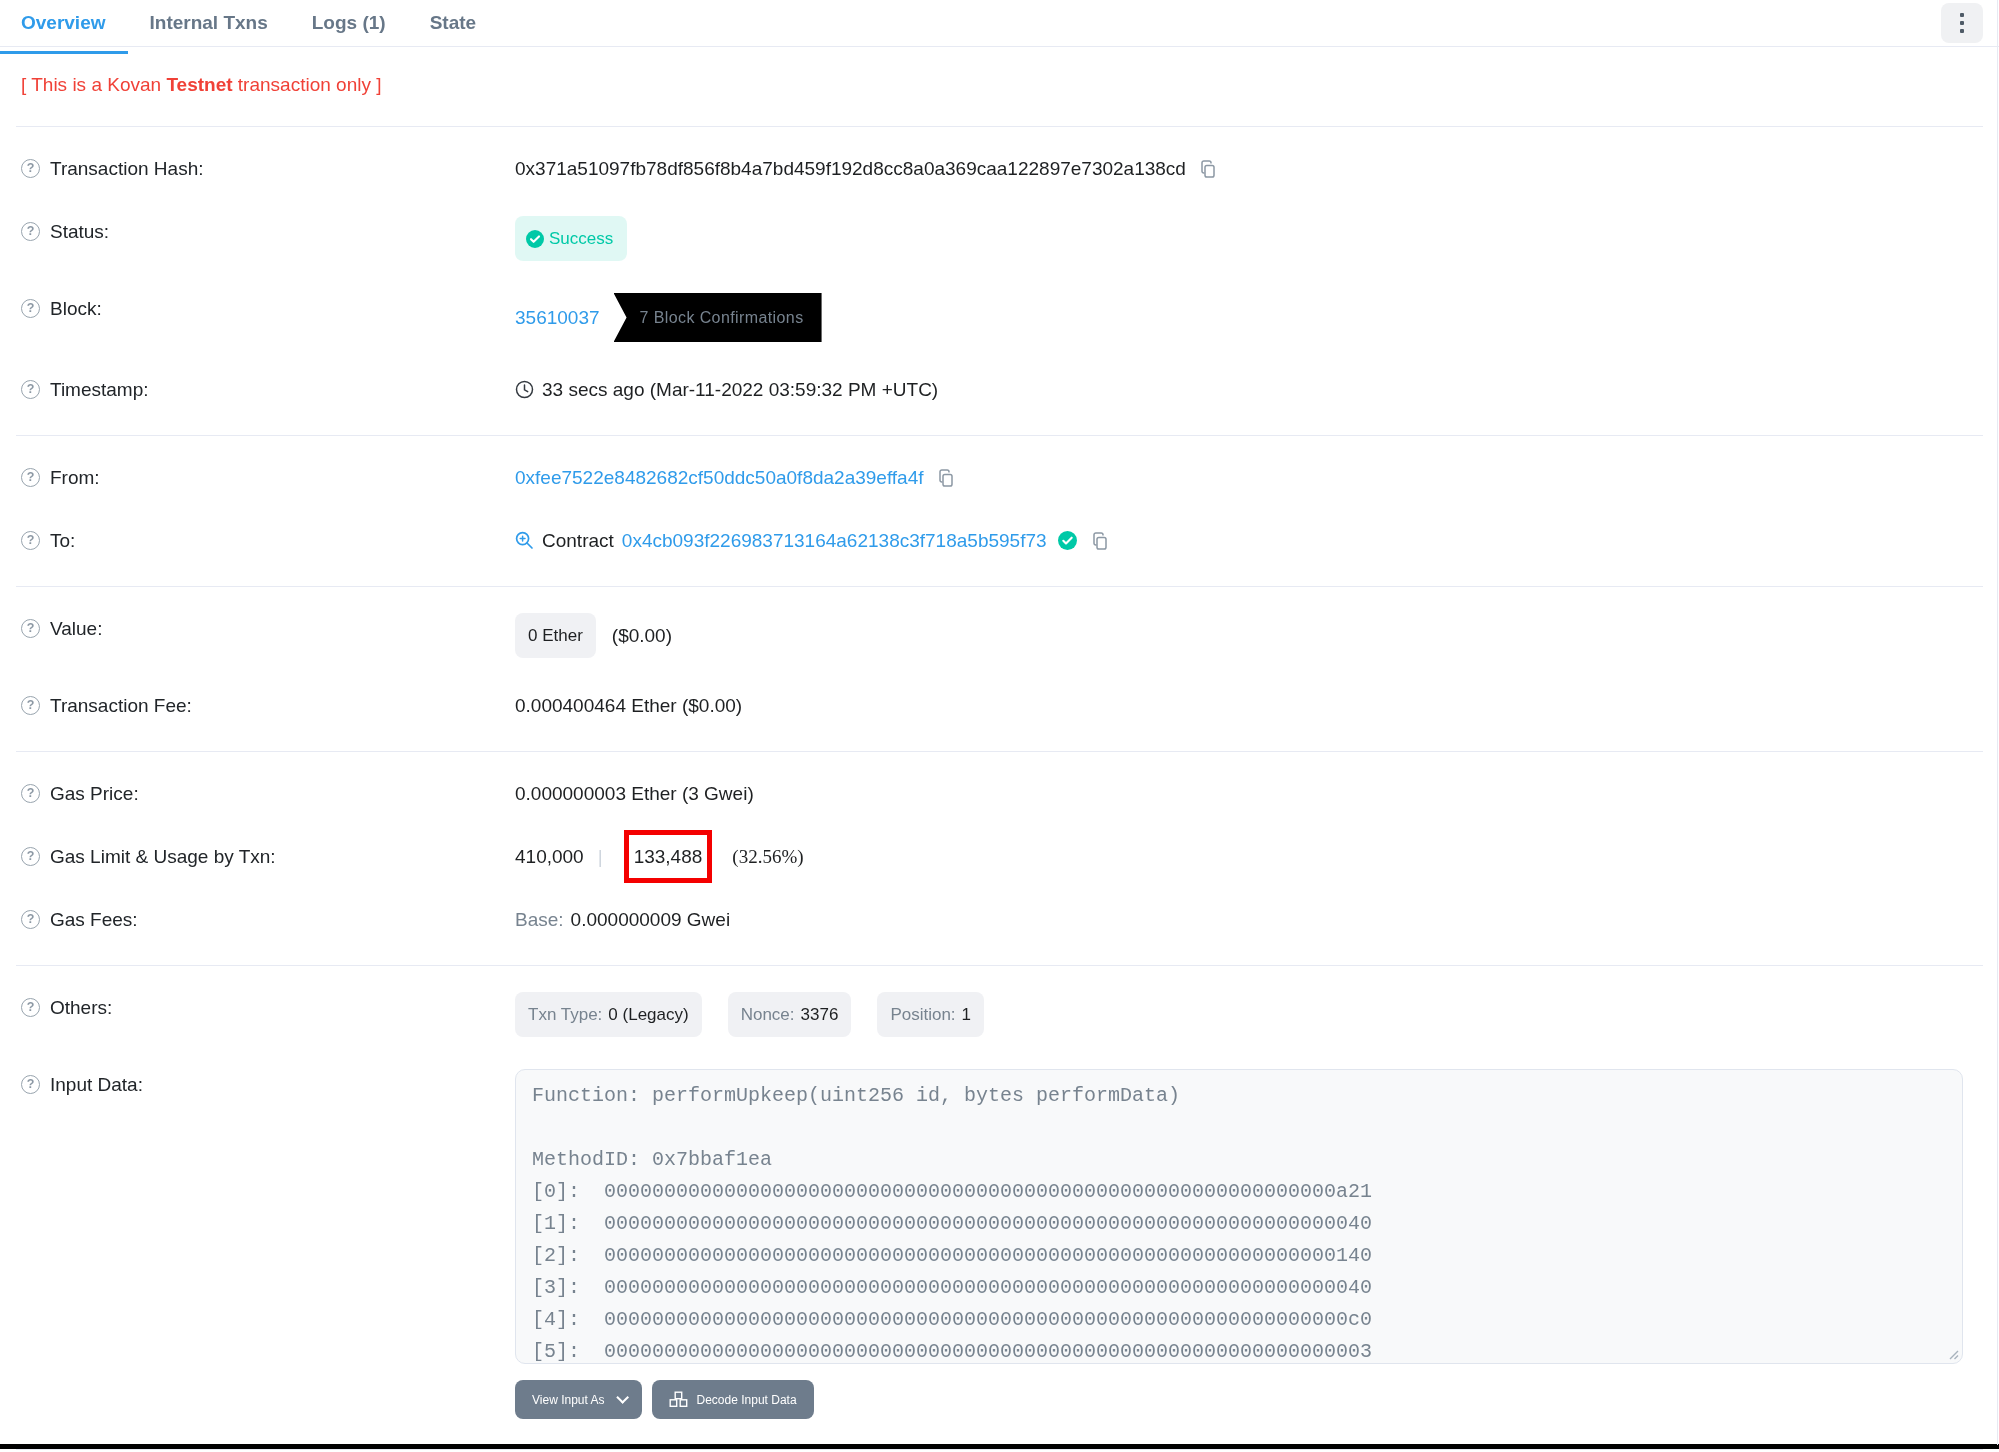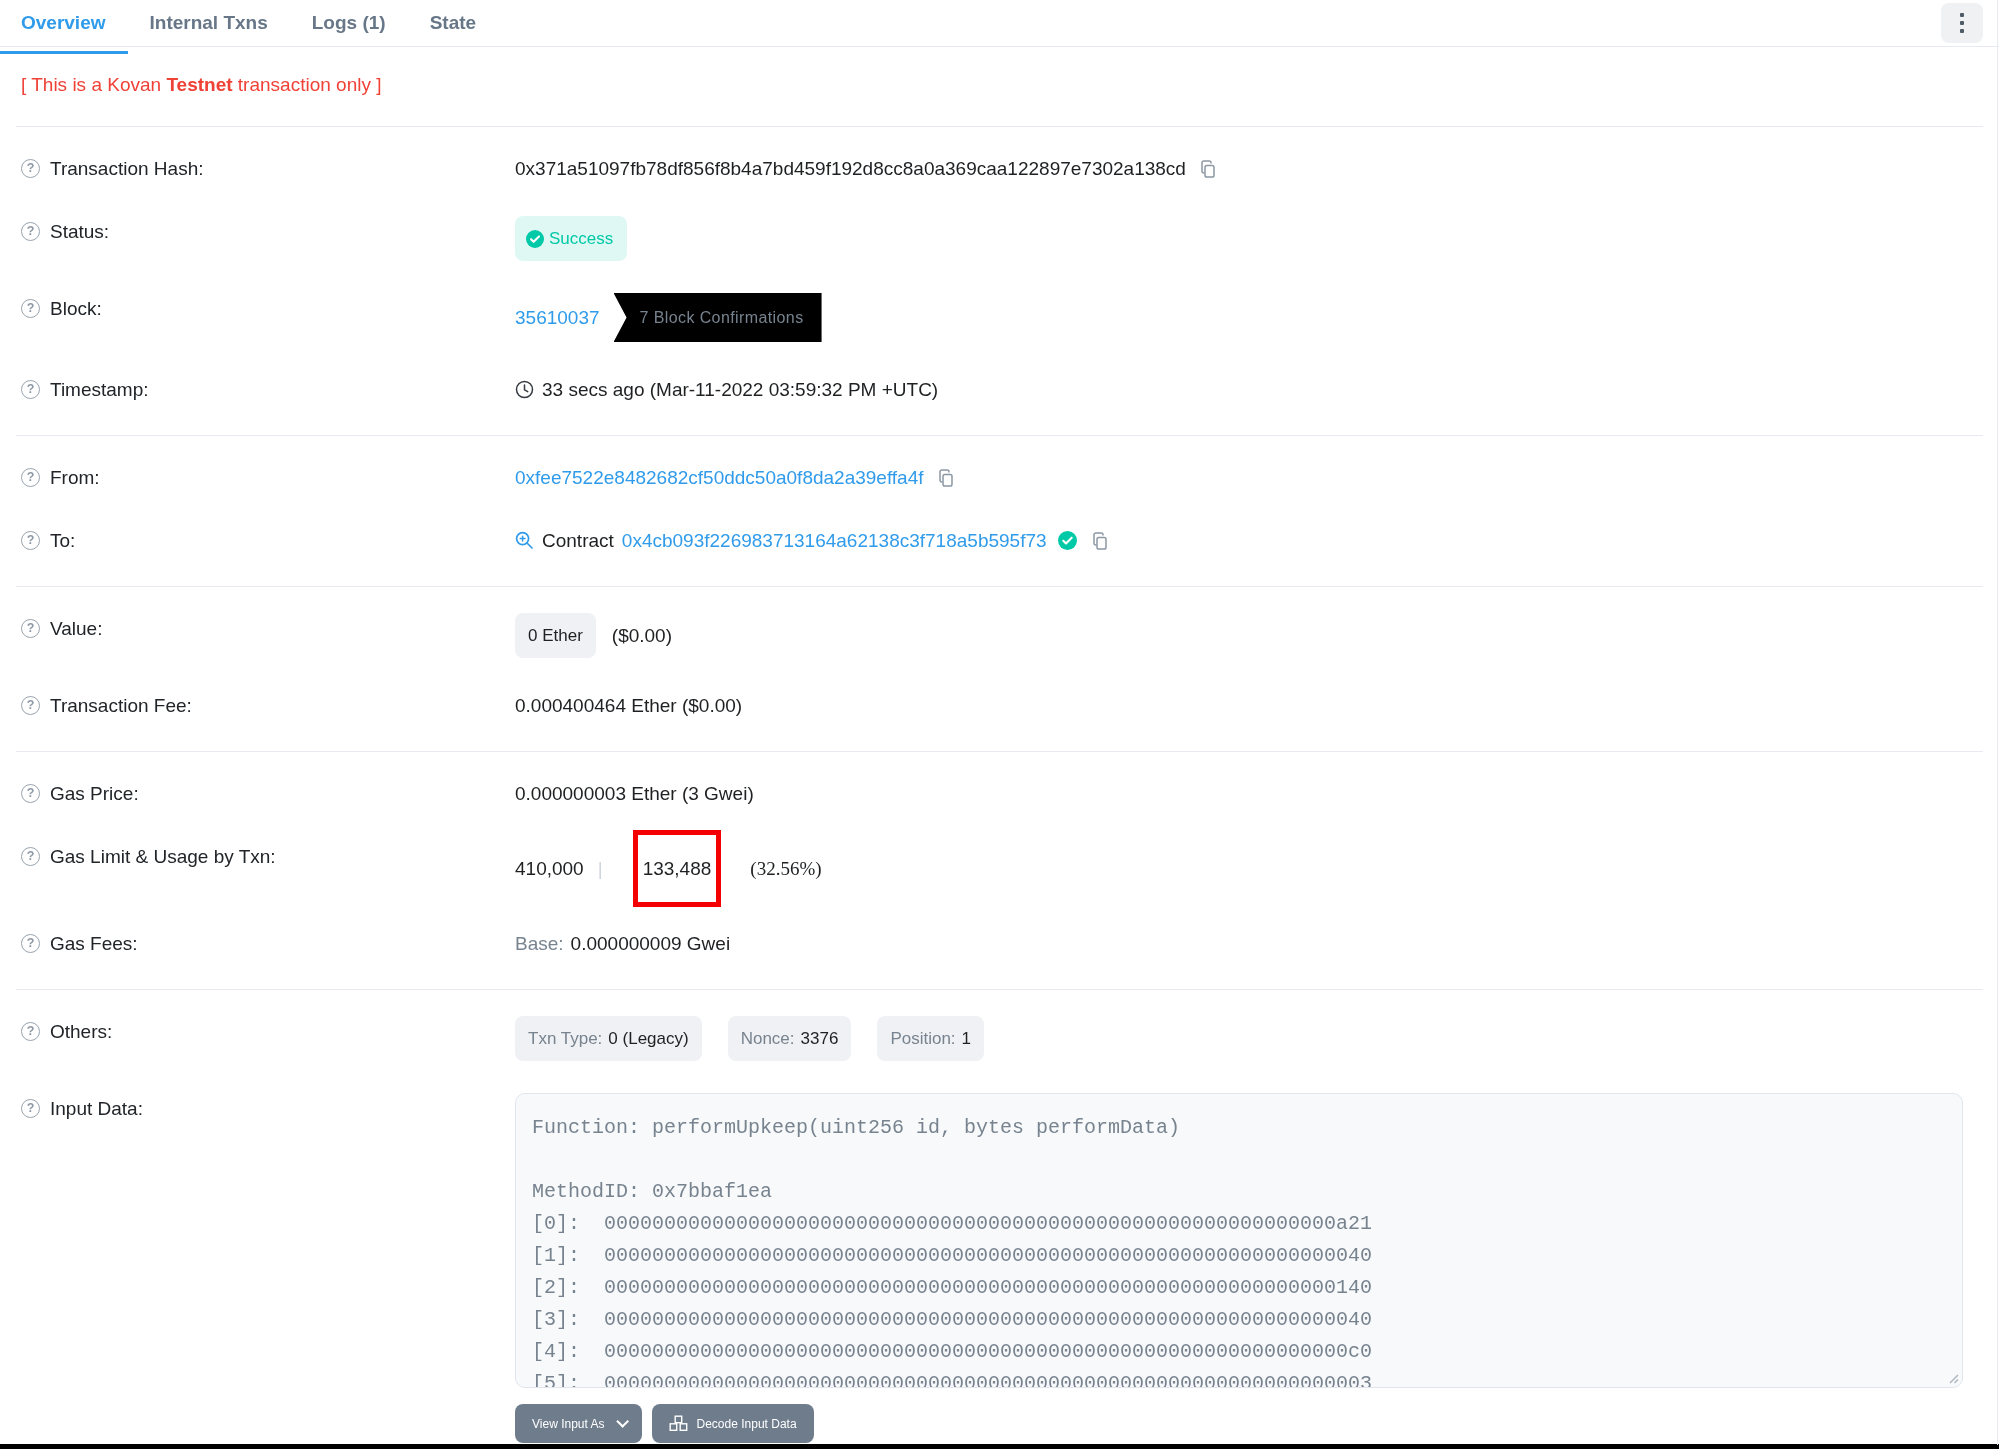--- a/index.html
+++ b/index.html
@@ -39,25 +39,25 @@
   .badge-confirm { margin-left:14px; background:#000000; color:#77838f; font-size:16px; letter-spacing:.4px; padding:9px 18px 9px 26px; clip-path:polygon(0 0,100% 0,100% 100%,0 100%,13px 50%); }
 
   
   .badge-gray { display:inline-flex; align-items:center; gap:6px; background:#f0f1f4; border-radius:8px; padding:7px 13px; font-size:17px; color:#1e2022; }
   .badge-gray .muted { color:#77838f; }
   .badge-gray + .badge-gray { margin-left:26px; }
 
   .muted { color:#77838f; }
   .sep-bar { color:#cfd6de; margin:0 14px; }
 
-  .redbox { display:inline-block; border:5px solid #f40000; padding:18px 5px; margin:-11px 16px; line-height:31px; }
+  .redbox { display:inline-block; border:5px solid #f40000; padding:6px 5px; margin:-11px 7px; line-height:31px; }
   .pct { margin-left:13px;font-family:Liberation Serif, serif; }
 
   
-  .input-box { position:relative; width:1448px; height:295px; background:#f8f9fa; border:1px solid #e0e5ee; border-radius:10px; padding:18px 16px; overflow:hidden; font-family:"Liberation Mono","DejaVu Sans Mono",monospace; font-size:20px; line-height:32px; color:#77838f; cursor:text; }
+  .input-box { position:relative; width:1448px; height:295px; background:#f8f9fa; border:1px solid #e0e5ee; border-radius:10px; padding:10px 16px; overflow:hidden; font-family:"Liberation Mono","DejaVu Sans Mono",monospace; font-size:20px; line-height:32px; color:#77838f; cursor:text; }
   .mono-line .idx { display:inline-block; min-width:72px; }
   .blank-line { height:32px; }
   .resize-handle { position:absolute; right:3px; bottom:3px; }
 
   .btn-row { margin-top:16px; display:flex; gap:10px; }
   .btn { display:inline-flex; align-items:center; gap:9px; height:39px; padding:0 17px; background:#6e7c8c; color:#ffffff; border:none; border-radius:8px; font-size:12px; font-family:inherit; cursor:pointer; }
   .chev { display:inline-block; width:9px; height:9px; border-right:2px solid #fff; border-bottom:2px solid #fff; transform:rotate(45deg) translateY(-3px); margin-left:2px; }
 
   
   .bottom-bar { position:absolute; left:0; top:1444px; width:1999px; height:5px; background:#000; }

